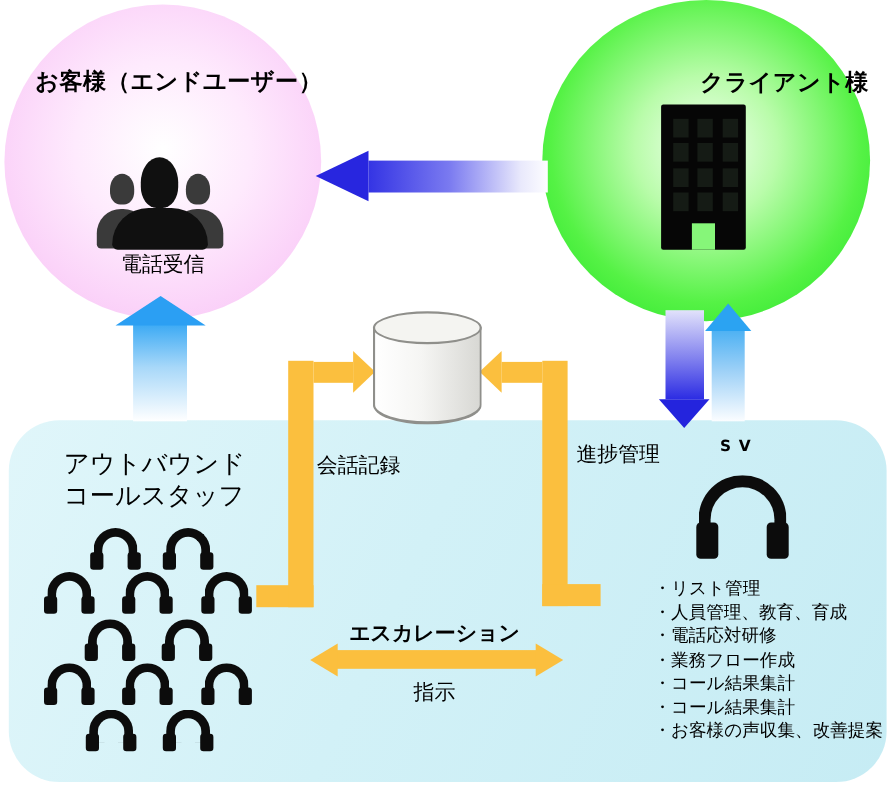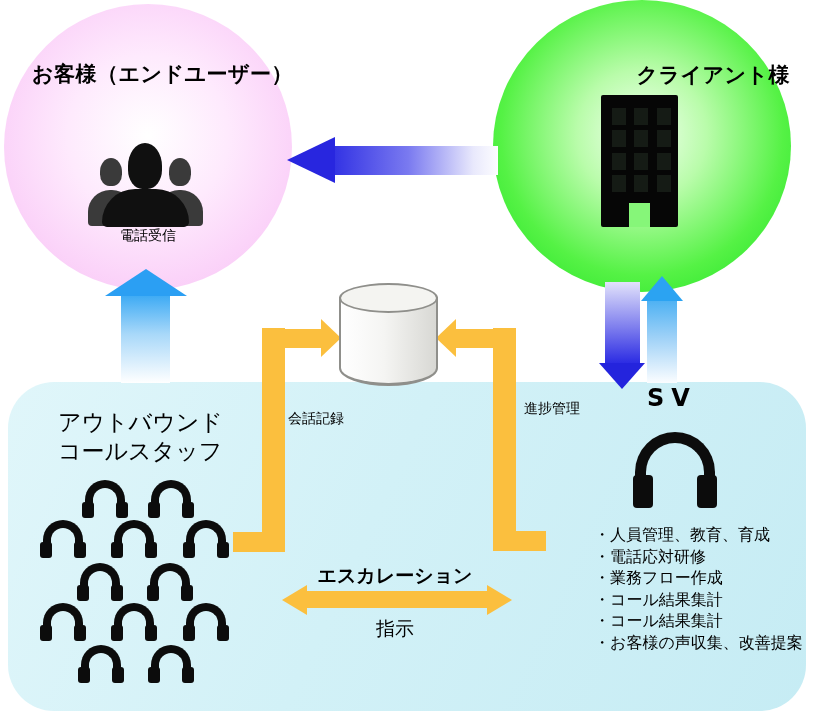--- a/index.html
+++ b/index.html
@@ -8,21 +8,21 @@
   .abs{position:absolute;}
 
   
   .circle{position:absolute;border-radius:50%;}
   .circle.pink{left:4px;top:4px;width:288px;height:286px;
     background:radial-gradient(circle at 50% 46%, #ffffff 0%, #feeafd 38%, #fbd4f9 68%, #f6bdf3 100%);}
   .circle.green{left:493px;top:0px;width:298px;height:292px;
     background:radial-gradient(circle at 50% 46%, #f4fff2 0%, #b9fcaa 30%, #55f245 65%, #17df1f 100%);}
 
   .circle-title{position:absolute;font-weight:bold;font-size:21px;text-align:right;letter-spacing:0.5px;}
-  .small-label{position:absolute;font-size:14px;}
+  .small-label{position:absolute;font-size:19px;}
 
   
   .staff-box{left:8px;top:382px;width:798px;height:329px;border-radius:46px;
     background:linear-gradient(115deg,#e0f6fa 0%,#d2f1f7 45%,#c6ecf4 100%);}
 
   
   .cyl-body{left:339px;top:297px;width:95px;height:86px;
     background:linear-gradient(to right,#ffffff 0%,#f5f5f3 45%,#d8d8d4 100%);
     border-left:2px solid #8f8f8b;border-right:2px solid #8f8f8b;border-bottom:3px solid #8f8f8b;
     border-radius:0 0 50% 50% / 0 0 18px 18px;}
@@ -131,21 +131,21 @@
 </div>
 
 <div class="small-label" style="left:288px;top:410px;">会話記録</div>
 <div class="small-label" style="left:524px;top:400px;">進捗管理</div>
 
 <div class="abs" style="left:58px;top:408px;font-size:23px;line-height:29px;">
   <div>アウトバウンド</div>
   <div>コールスタッフ</div>
 </div>
 
-<div class="abs bold ctr" style="left:627px;top:384px;width:90px;font-size:24px;letter-spacing:7px;">SV</div>
+<div class="abs bold ctr" style="left:627px;top:398px;width:90px;font-size:14px;letter-spacing:7px;">SV</div>
 <div class="abs bighp">
   <div class="band"></div>
     <div class="cup l"></div>
     <div class="cup r"></div>
 </div>
 
 <div id="headsets">
     <div class="headset" style="left: 82px; top: 480px;">
       <div class="band"></div>
       <div class="cup l"></div>
@@ -202,20 +202,21 @@
       <div class="cup r"></div>
     </div>
     <div class="headset" style="left: 148px; top: 645px;">
       <div class="band"></div>
       <div class="cup l"></div>
       <div class="cup r"></div>
     </div>
   </div>
 
 <ul class="abs duties">
+  <li>・リスト管理</li>
   <li>・人員管理、教育、育成</li>
   <li>・電話応対研修</li>
   <li>・業務フロー作成</li>
   <li>・コール結果集計</li>
   <li>・コール結果集計</li>
   <li>・お客様の声収集、改善提案</li>
 </ul>
 
 <div class="abs bold ctr" style="left:304px;top:563px;width:182px;font-size:19px;">エスカレーション</div>
 <div class="abs ctr" style="left:304px;top:616px;width:182px;font-size:19px;">指示</div>

